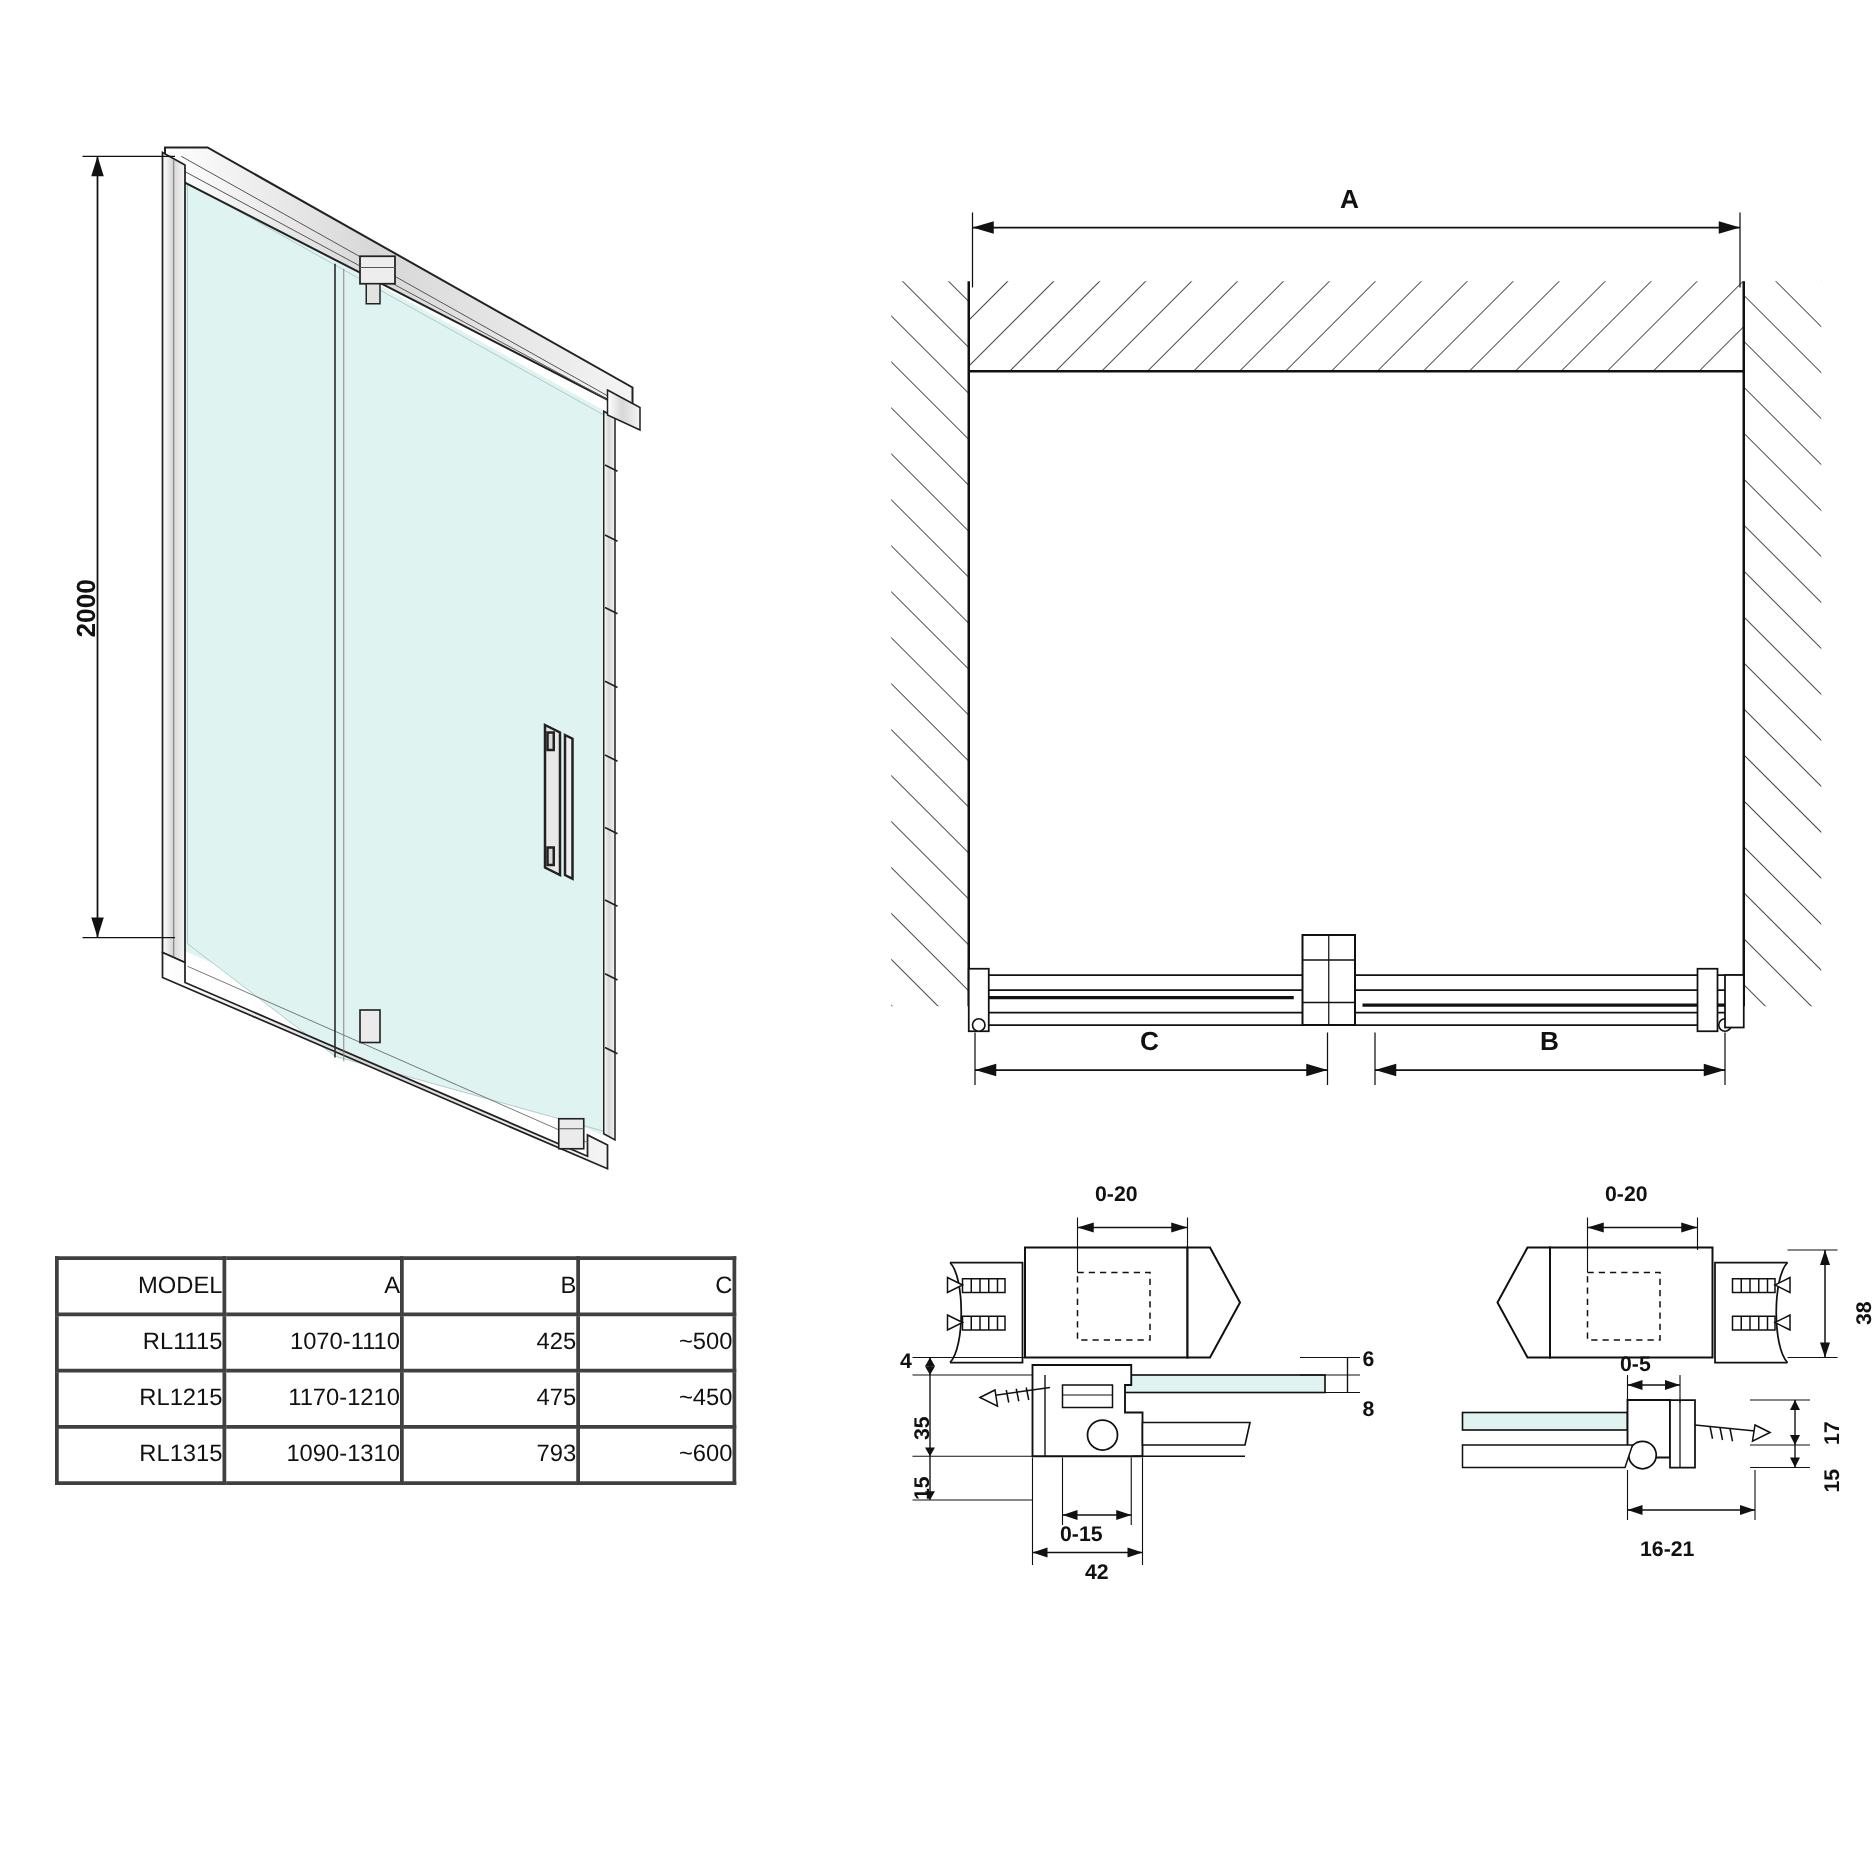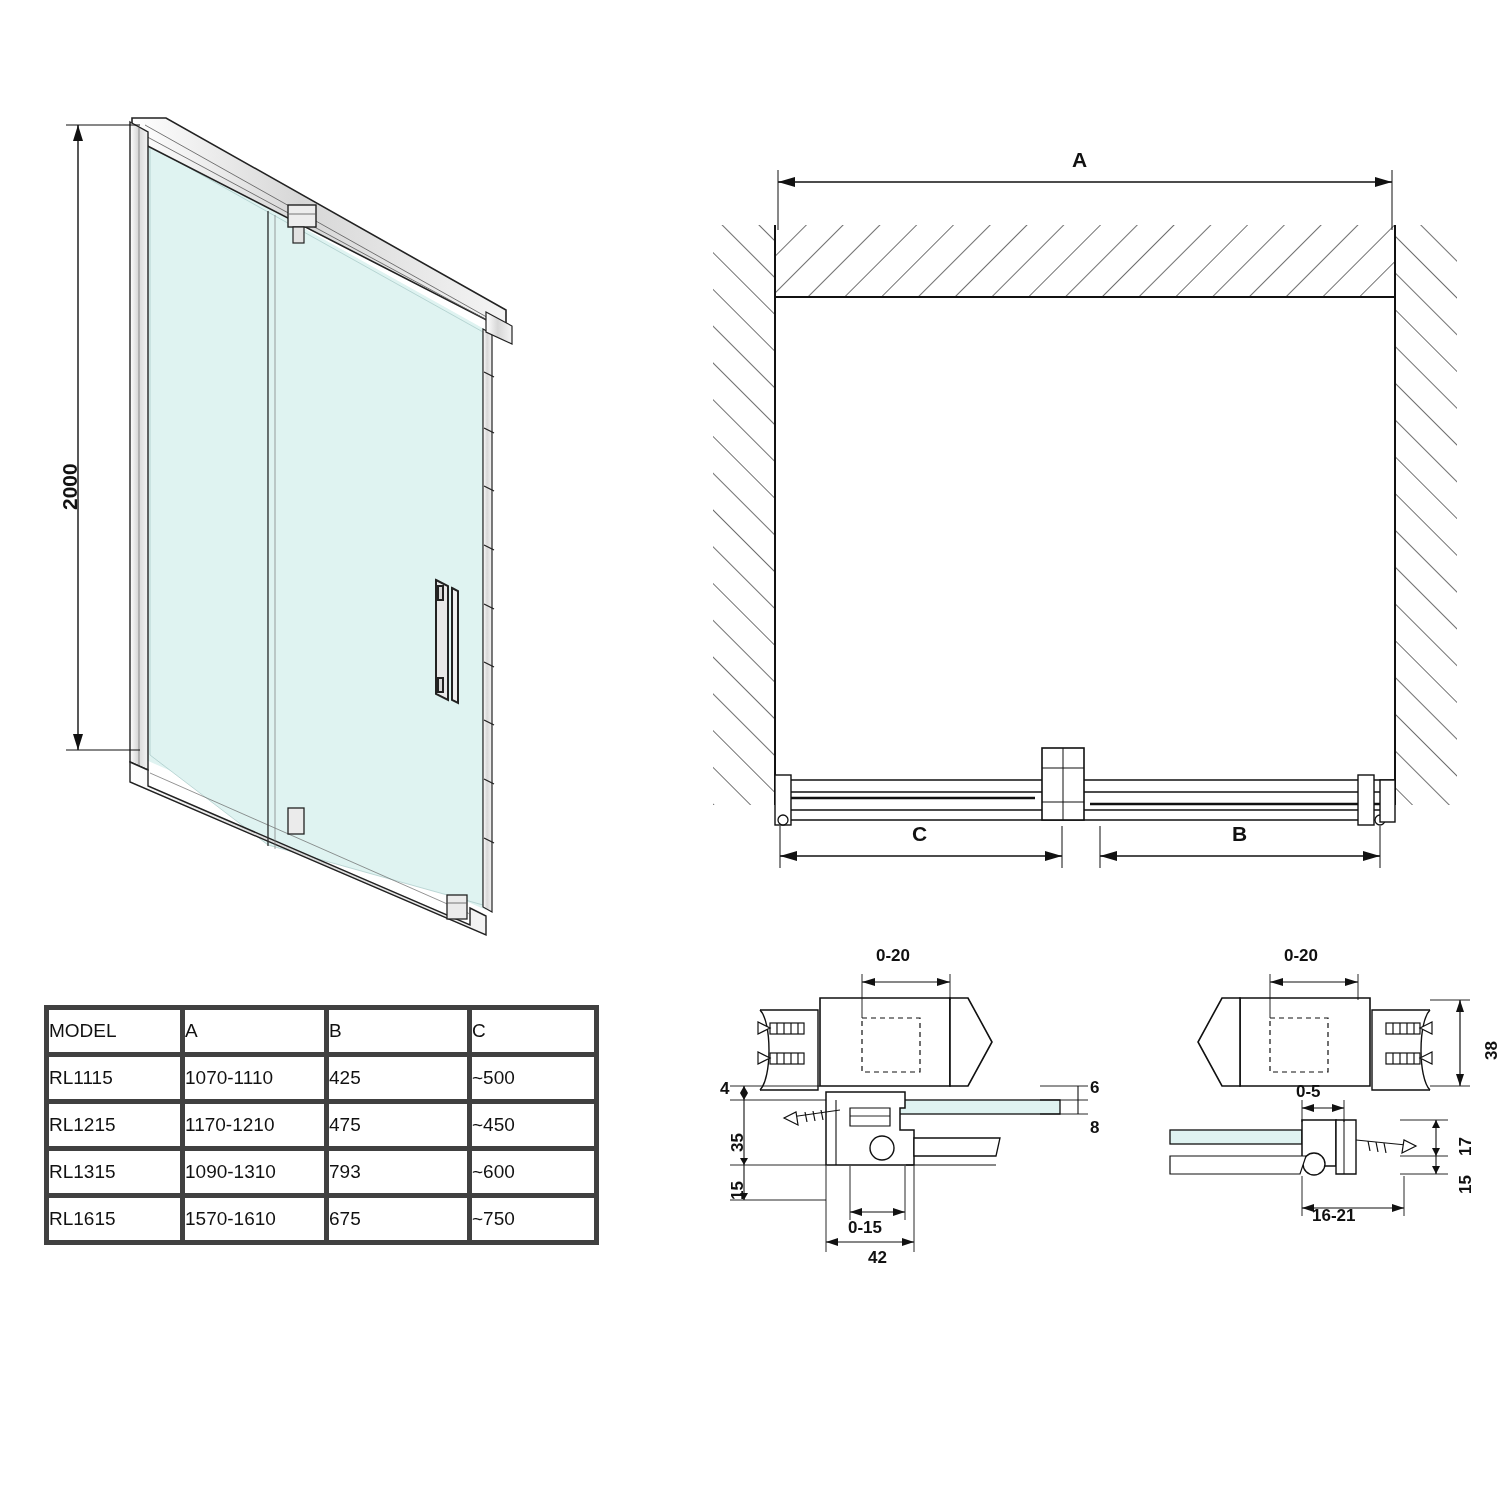--- a/index.html
+++ b/index.html
@@ -26,22 +26,22 @@
     transform-origin:left top;
   }
   
   #spec-table{
     position:absolute;
     left:44px;top:1005px;
     border-collapse:collapse;
     font-size:19px;
   }
   #spec-table td,#spec-table th{
-    border:5px solid #404040;
-    text-align:left;
+    border:3px solid #404040;
+    text-align:right;
     font-weight:normal;
     padding:0;
     height:42px;
     color:#111;
   }
   #spec-table th{font-weight:normal;}
   .c-model{width:131px;}
   .c-a{width:139px;}
   .c-b{width:138px;}
   .c-c{width:122px;}
@@ -372,21 +372,21 @@
       <path d="M274,248 L262,244 L262,252 Z" fill="#111" stroke="none"></path>
       <line x1="172" y1="216" x2="172" y2="256" stroke-width="0.9"></line>
       <line x1="274" y1="216" x2="274" y2="256" stroke-width="0.9"></line>
     </g>
   </svg>
   <div class="lbl small" style="left:154px;top:-14px;">0-20</div>
   <div class="lbl small vert" style="left:352px;top:100px;">38</div>
   <div class="lbl small" style="left:166px;top:122px;">0-5</div>
   <div class="lbl small vert" style="left:326px;top:196px;">17</div>
   <div class="lbl small vert" style="left:326px;top:234px;">15</div>
-  <div class="lbl small" style="left:182px;top:246px;">16-21</div>
+  <div class="lbl small" style="left:182px;top:270px;">16-21</div>
 </div>
 
 <table id="spec-table">
   <thead>
     <tr>
       <th class="c-model">MODEL</th>
       <th class="c-a">A</th>
       <th class="c-b">B</th>
       <th class="c-c">C</th>
     </tr>
@@ -403,20 +403,14 @@
       <td>1170-1210</td>
       <td>475</td>
       <td>~450</td>
     </tr>
     <tr>
       <td>RL1315</td>
       <td>1090-1310</td>
       <td>793</td>
       <td>~600</td>
     </tr>
-    <tr>
-      <td>RL1615</td>
-      <td>1570-1610</td>
-      <td>675</td>
-      <td>~750</td>
-    </tr>
   </tbody>
 </table>
 
 </body></html>

